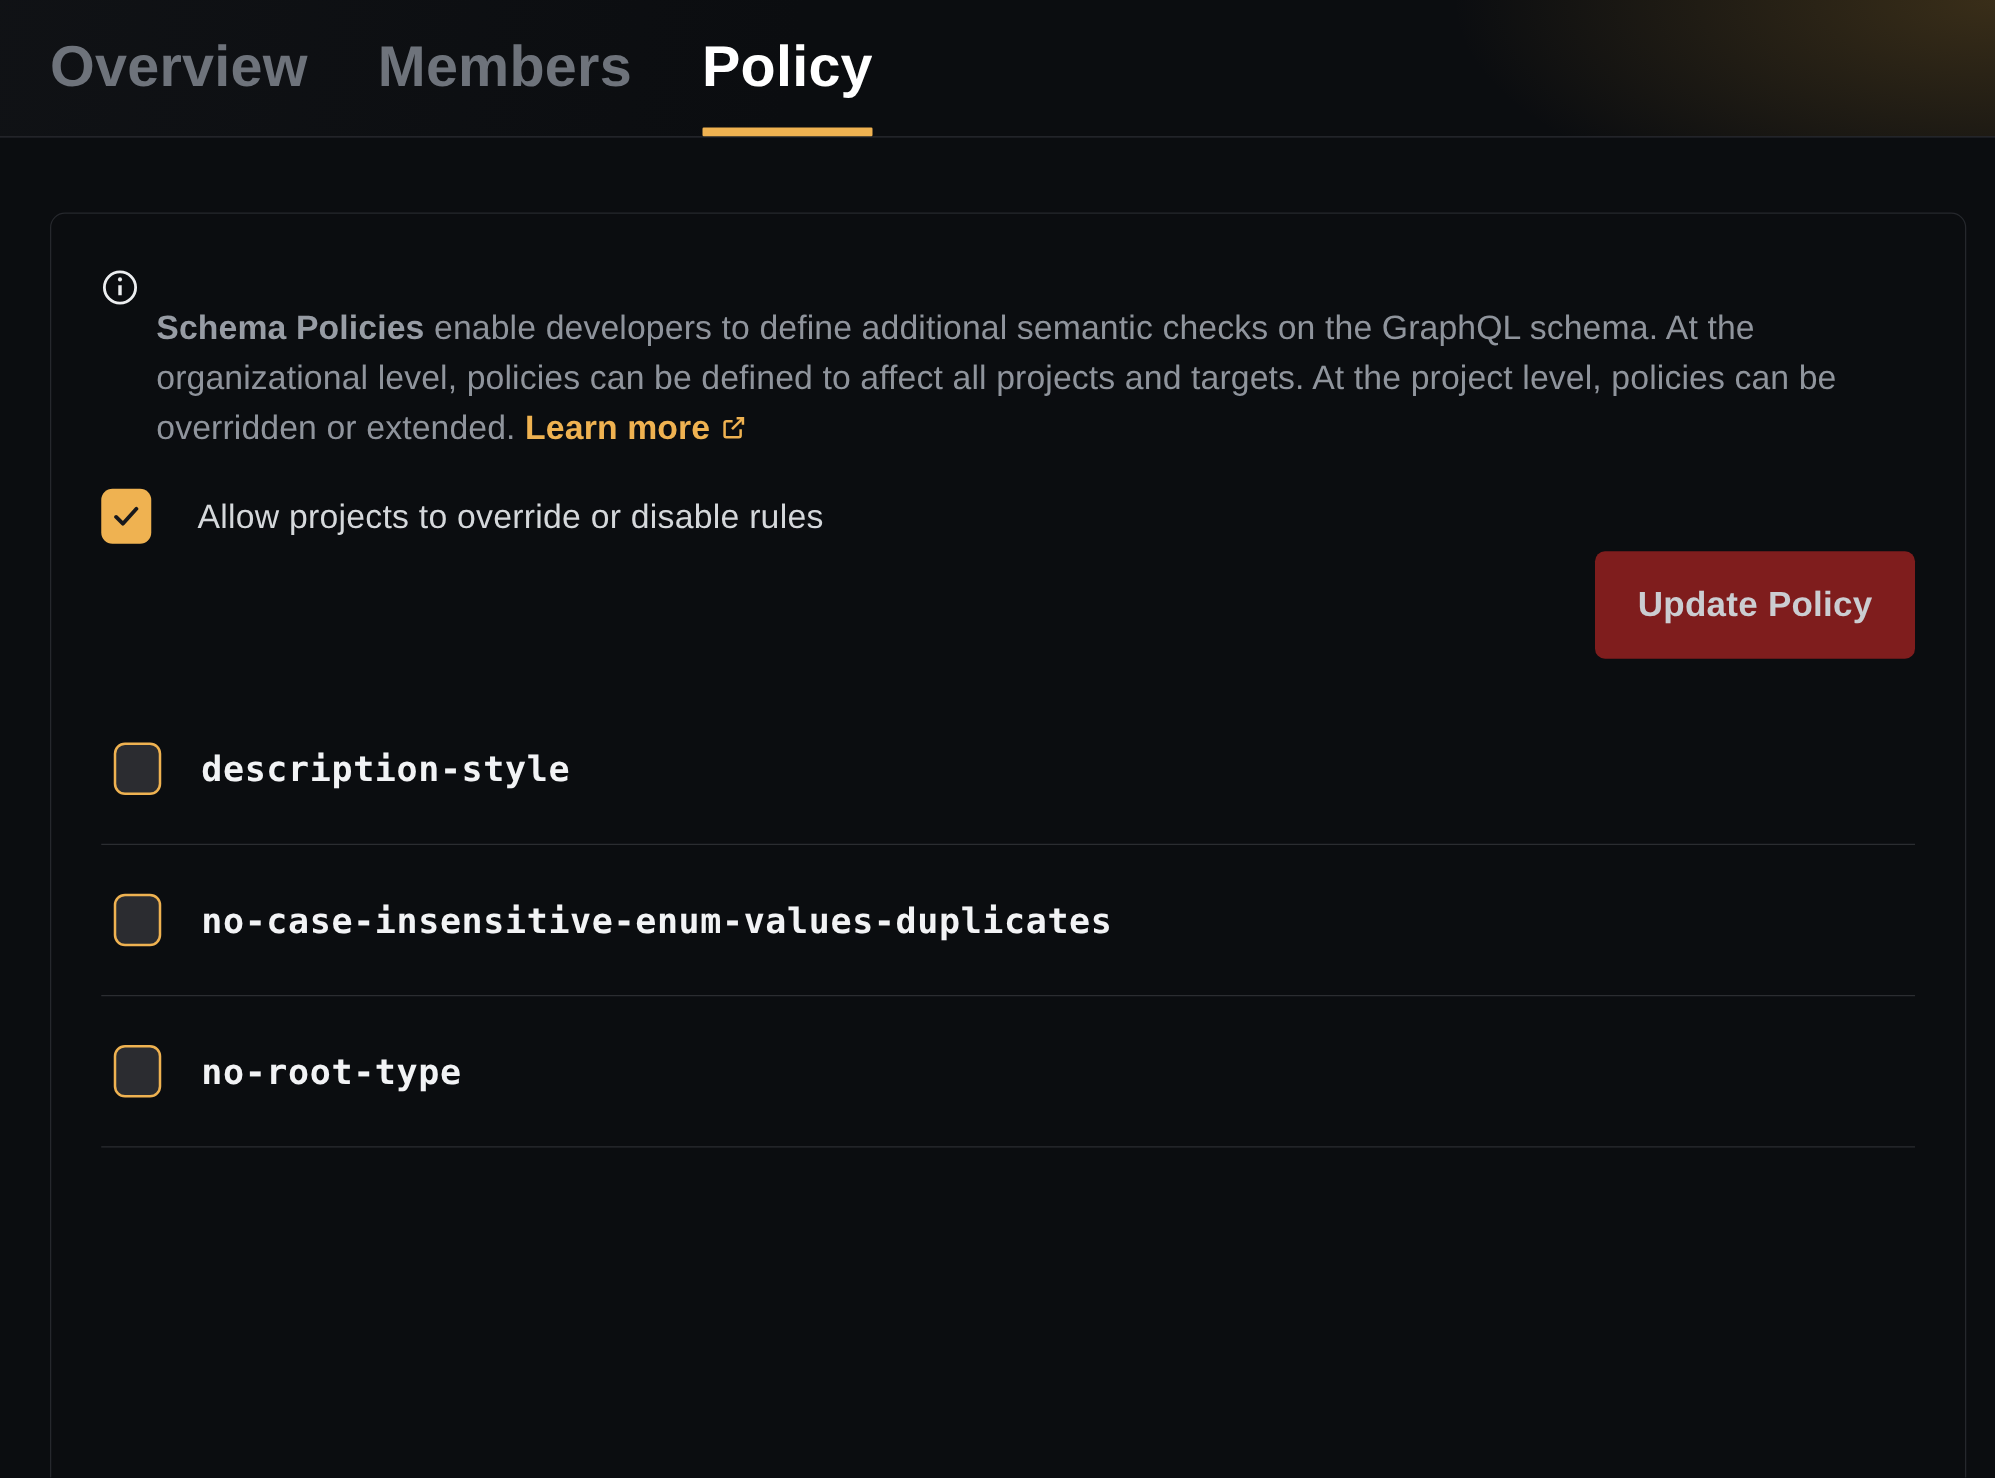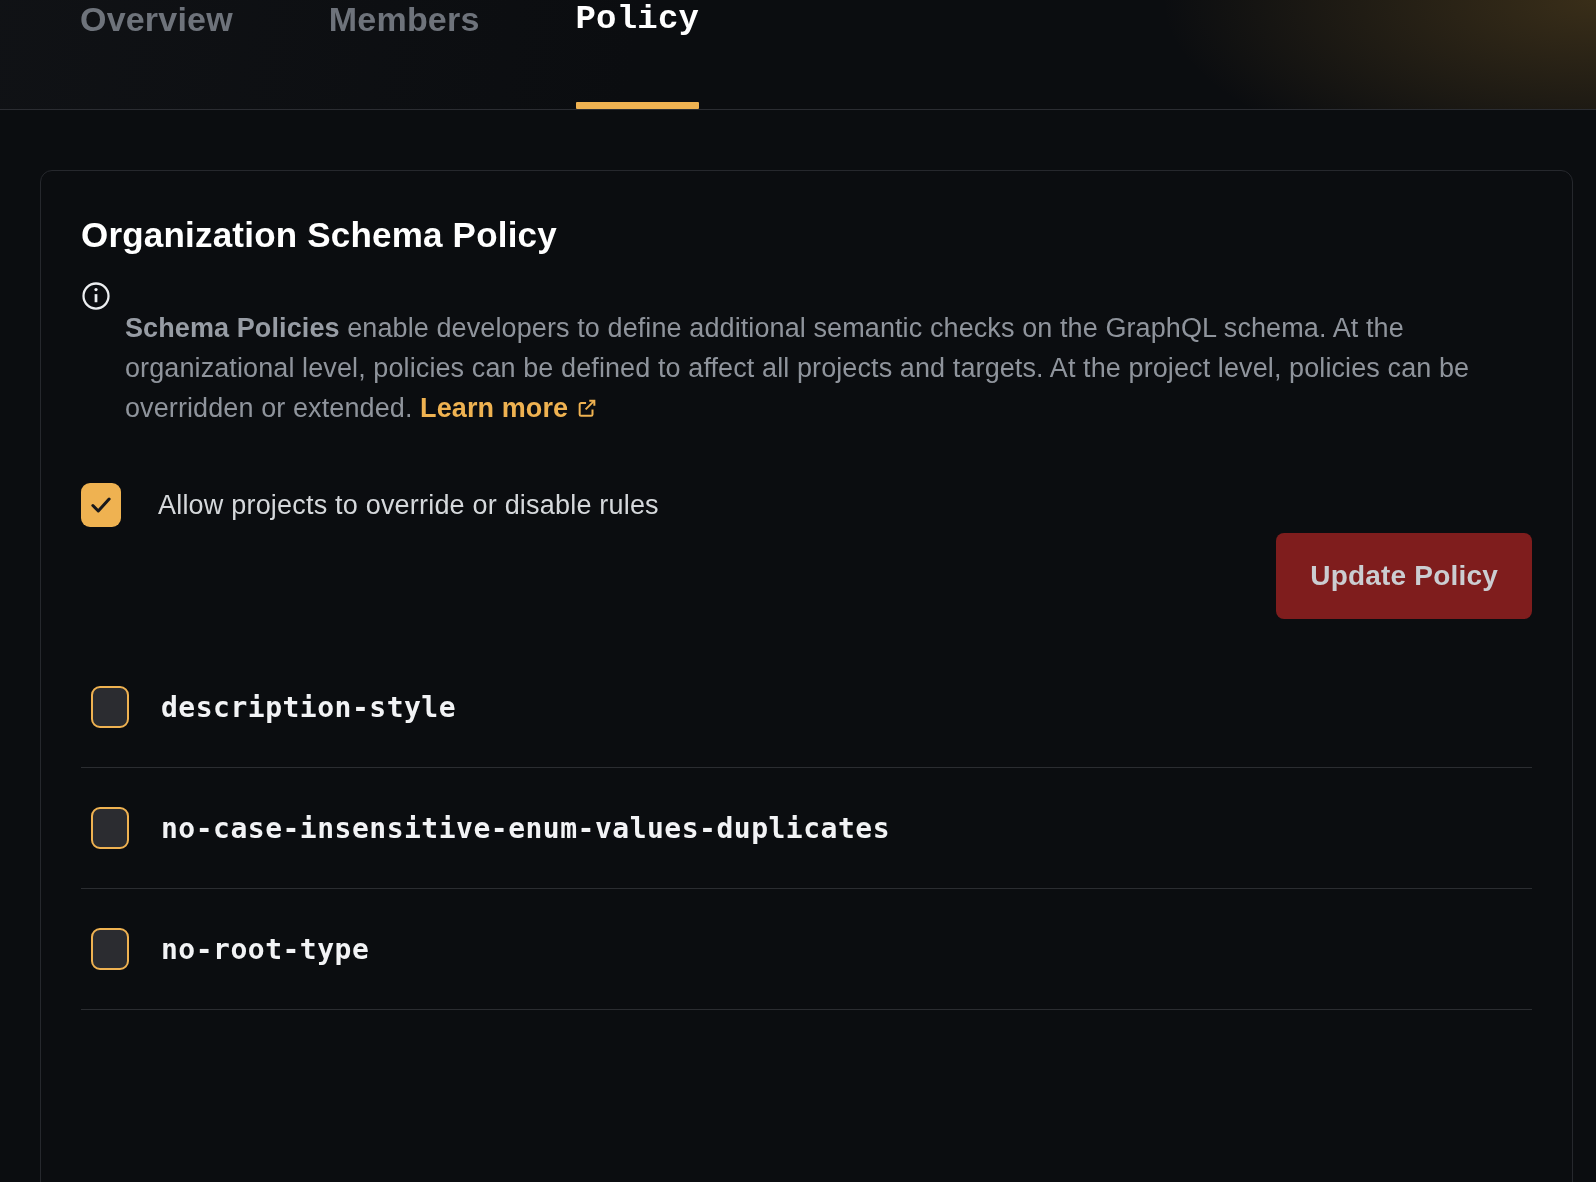--- a/index.html
+++ b/index.html
@@ -17,27 +17,26 @@
     height:110px; width:100%;
     display:flex; align-items:stretch;
     padding-left:40px;
     border-bottom:1px solid #2b2d32;
     background:
       radial-gradient(ellipse 620px 260px at 100% 0%, rgba(190,140,50,0.26), rgba(190,140,50,0.0) 70%),
       linear-gradient(100deg, rgba(25,27,31,0.35) 0%, rgba(0,0,0,0) 40%);
   }
   .tabs { display:flex; gap:56px; }
   .tab {
-    display:flex; align-items:flex-start;
-    font-size:34px; font-weight:700; letter-spacing:0.2px;
+    display:flex; align-items:center;
+    font-size:46px; font-weight:700; letter-spacing:0.2px;
     color:#6e737b; cursor:pointer; position:relative;
     padding-bottom:4px;
-    margin-left:40px;
   }
-  .tab.active { color:#ffffff;font-family:Liberation Mono, monospace; }
+  .tab.active { color:#ffffff; }
   .tab.active::after {
     content:""; position:absolute; left:0; right:0; bottom:0;
     height:7px; background:var(--accent,#efb251); border-radius:1px;
   }
 
   
   .card {
     position:absolute; left:40px; top:170px;
     width:1533px; height:1300px;
     border:1px solid #26282d; border-radius:12px;
@@ -55,21 +54,21 @@
     font-size:27px; line-height:40px; color:#8f949c; letter-spacing:0.1px;
   }
   .info-text strong { color:#979ca4; font-weight:700; }
   .learn-more {
     color:var(--accent,#efb251); font-weight:600; text-decoration:none; cursor:pointer;
     white-space:nowrap;
   }
   .ext-icon { display:inline-block; vertical-align:-2px; margin-left:8px; color:var(--accent,#efb251); }
 
   .allow-row {
-    margin-top:26px; display:flex; align-items:center; gap:37px; cursor:pointer;
+    display:flex; align-items:center; gap:37px; cursor:pointer;
     width:max-content;
   }
   .allow-label { font-size:27px; color:#d5d8db; letter-spacing:0.2px; }
 
   .checkbox {
     width:40px; height:44px; border-radius:9px; flex:0 0 auto;
     display:flex; align-items:center; justify-content:center;
     cursor:pointer;
   }
   .checkbox.checked { background:var(--accent,#efb251); }
@@ -111,21 +110,20 @@
     <div class="tab">
       <span>Members</span>
     </div>
     <div class="tab active">
       <span>Policy</span>
     </div>
   </nav>
 </header>
 
 <section class="card">
-  <h1>Organization Schema Policy</h1>
 
   <div class="info-row">
     <span class="info-icon">
       <svg width="30" height="30" viewBox="0 0 24 24" fill="none" stroke="currentColor" stroke-width="1.8">
         <circle cx="12" cy="12" r="10"></circle>
         <line x1="12" y1="10.5" x2="12" y2="17" stroke-width="2.2"></line>
         <circle cx="12" cy="6.8" r="1.3" fill="currentColor" stroke="none"></circle>
       </svg>
     </span>
     <p class="info-text">

